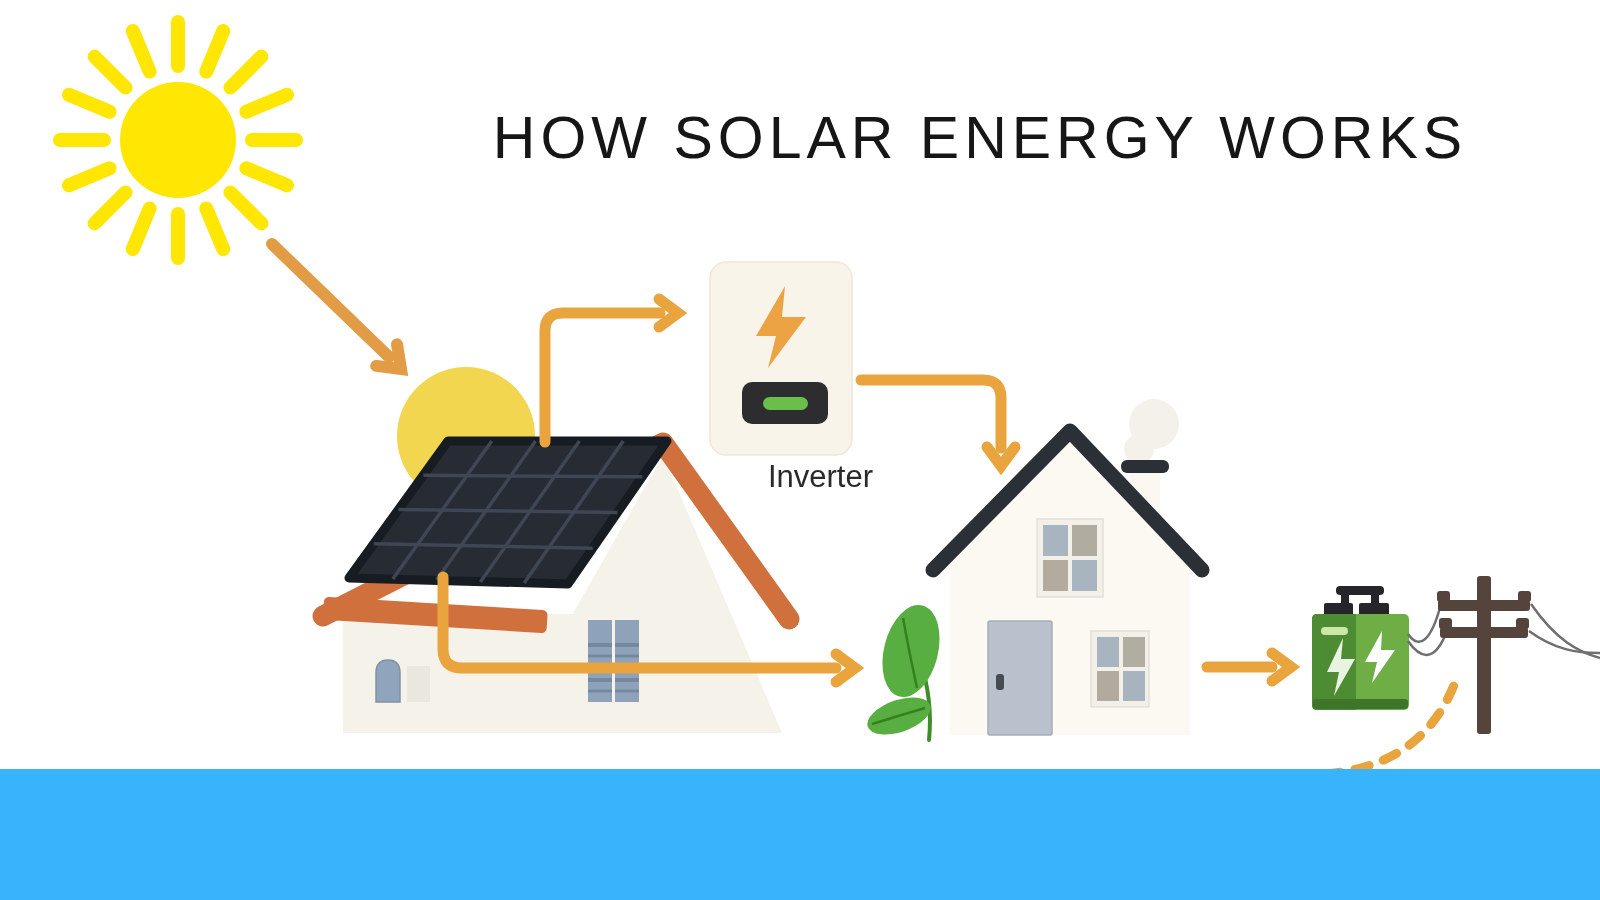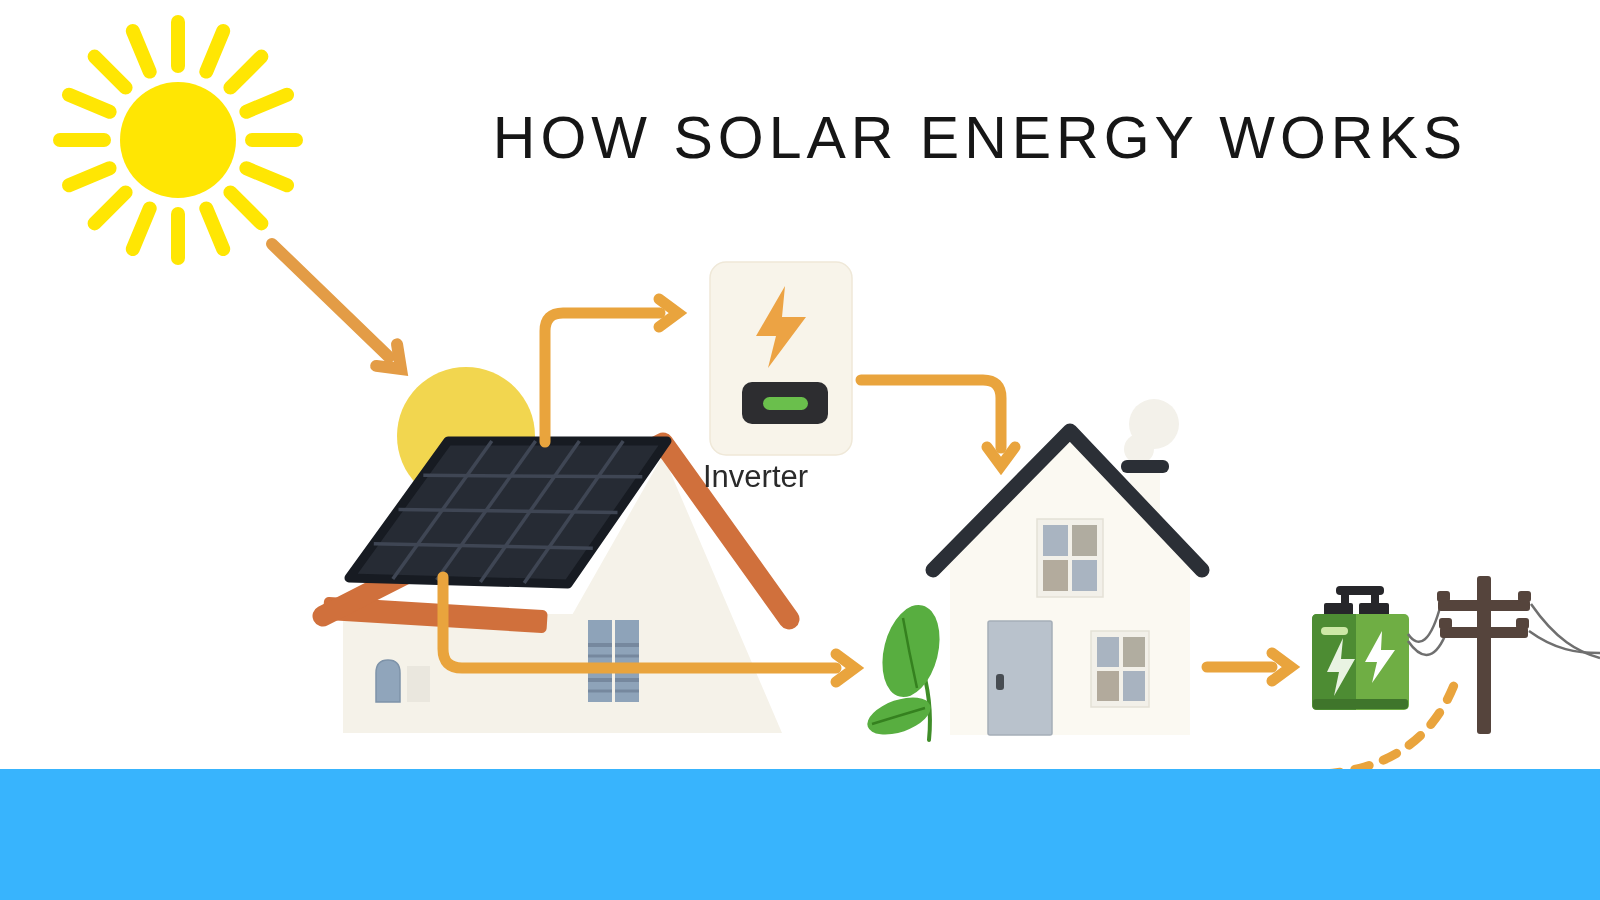--- a/index.html
+++ b/index.html
@@ -1,21 +1,21 @@
 <!DOCTYPE html>
 <html><head>
 <meta charset="utf-8">
 <style>
   html,body{margin:0;padding:0;background:#ffffff;}
   .stage{position:relative;width:1600px;height:900px;background:#ffffff;overflow:hidden;
          font-family:"Liberation Sans",sans-serif;}
   .stage svg.art{position:absolute;left:0;top:0;}
   .title{position:absolute;left:468px;top:104px;width:1024px;text-align:center;
          font-size:59px;font-weight:300;letter-spacing:5px;color:#161616;white-space:nowrap;}
-  .inverter-label{position:absolute;left:703px;top:459px;width:170px;text-align:left;
+  .inverter-label{position:absolute;left:703px;top:459px;width:170px;text-align:right;
          font-size:31px;font-weight:400;color:#2a2a2a;}
 </style>
 </head>
 <body>
 
 <div class="stage">
 
   <svg class="art" width="1600" height="900" viewBox="0 0 1600 900">
 
     <g stroke="#ffe603" stroke-width="14" stroke-linecap="round">

